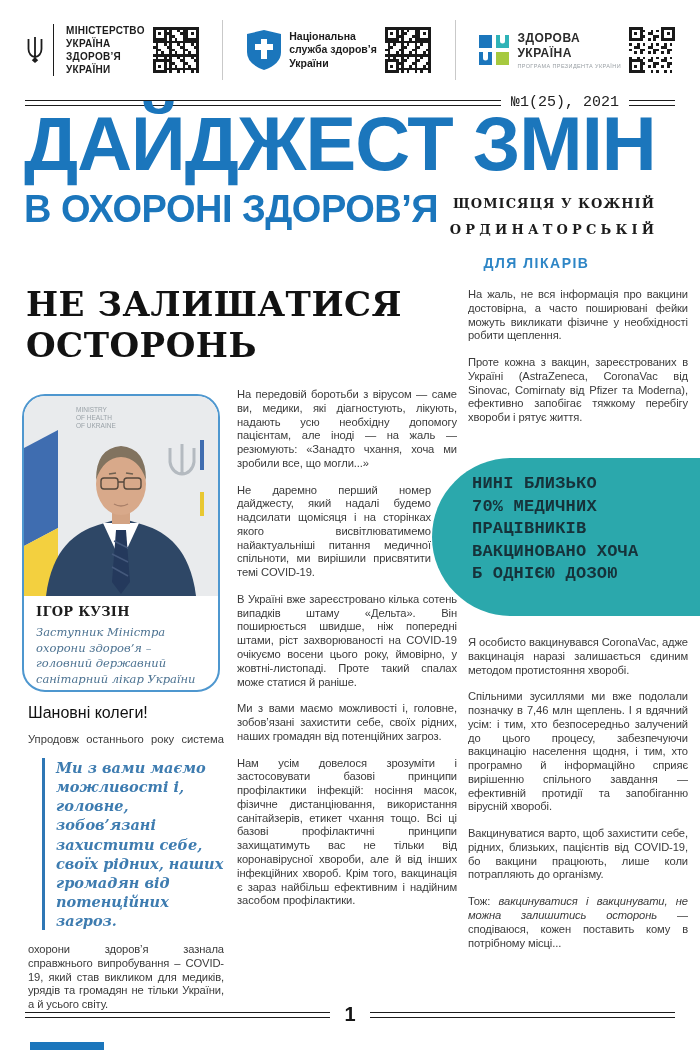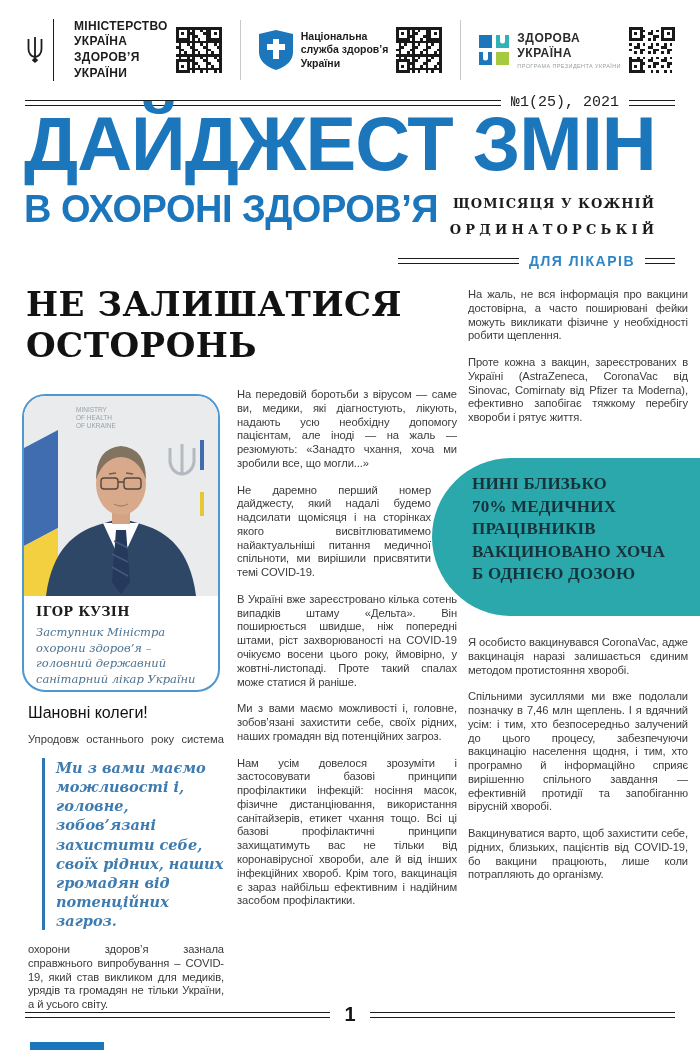--- a/index.html
+++ b/index.html
@@ -4,22 +4,22 @@
 <style>
   html,body{margin:0;padding:0;background:#ffffff;}
   .page{position:relative;width:700px;height:1050px;background:#fff;overflow:hidden;
         font-family:"Liberation Sans",sans-serif;color:#3b3b3b;}
 
   
   .header{position:absolute;left:25px;right:25px;top:12px;height:76px;
           display:flex;align-items:center;justify-content:space-between;}
   .hgroup{display:flex;align-items:center;gap:8px;height:100%;}
   .vdiv{width:1px;height:60px;background:#c9c9c9;}
-  .moh-text{border-left:1.5px solid #1c1c1c;padding-left:20px;
-            font-weight:bold;font-size:12px;line-height:1.3;letter-spacing:.3px;color:#1c1c1c;}
+  .moh-text{border-left:1.5px solid #1c1c1c;padding-left:12px;
+            font-weight:bold;font-size:10px;line-height:1.3;letter-spacing:.3px;color:#1c1c1c;}
   .nszu-text{font-weight:bold;font-size:10.5px;line-height:1.25;color:#1c1c1c;}
   .zu-title{font-weight:bold;font-size:12px;line-height:1.2;color:#2b2b2b;letter-spacing:.5px;}
   .zu-sub{font-size:5.5px;color:#9aa0a5;letter-spacing:.4px;margin-top:3px;}
   .qr{width:46px;height:46px;}
   .qr svg{width:100%;height:100%;display:block;}
 
   
   .dline{height:4px;border-top:1.2px solid #1c1c1c;border-bottom:1.2px solid #1c1c1c;flex:1;}
   .issue-row{position:absolute;left:25px;right:25px;top:94px;display:flex;align-items:center;font-family:Liberation Mono, monospace;}
   .issue-row .short{flex:0 0 46px;}
@@ -27,21 +27,21 @@
 
   
   .mast1{position:absolute;left:24px;top:106px;font-weight:bold;font-size:76px;line-height:1;
          color:#1b76bc;letter-spacing:-1px;white-space:nowrap;}
   .mast2{position:absolute;left:24px;top:190px;font-weight:bold;font-size:38px;line-height:1;
          color:#1b76bc;letter-spacing:-.5px;white-space:nowrap;}
   .tagline{position:absolute;right:25px;top:191px;width:242px;text-align:center;
            font-family:"DejaVu Serif",serif;font-weight:bold;color:#1c1c1c;font-size:13px;line-height:26px;}
   .tag1{letter-spacing:1px;white-space:nowrap;}
   .tag2{letter-spacing:4.2px;white-space:nowrap;}
-  .audience-row{position:absolute;left:398px;right:25px;top:253px;display:flex;align-items:center;}
+  .audience-row{position:absolute;left:398px;right:25px;top:253px;display:flex;align-items:center;flex-direction:column;}
   .audience-row .short{flex:0 0 30px;}
   .audience{color:#2e86c6;font-weight:bold;font-size:14px;letter-spacing:1.5px;margin:0 10px;white-space:nowrap;}
 
   
   .headline{position:absolute;left:26px;top:284px;width:420px;
             font-family:"DejaVu Serif",serif;font-weight:bold;font-size:34px;line-height:1.2;
             color:#121212;letter-spacing:.5px;}
 
   
   .card{position:absolute;left:22px;top:394px;width:198px;height:298px;box-sizing:border-box;
@@ -64,21 +64,21 @@
   .col-mid{position:absolute;left:237px;top:388px;width:220px;height:612px;overflow:hidden;}
   .col-mid .bulge-clear{padding-right:26px;}
   .col-right-top{position:absolute;left:468px;top:288px;width:220px;}
   .col-right-bottom{position:absolute;left:468px;top:636px;width:220px;height:366px;overflow:hidden;}
   .italic{font-style:italic;}
 
   
   .highlight{position:absolute;left:432px;top:458px;width:268px;height:158px;background:#2ba8ac;
              border-radius:79px 0 0 79px;}
   .highlight-text{position:absolute;left:40px;top:15px;width:215px;
-                  font-family:Liberation Serif, serif;font-weight:bold;font-size:17px;line-height:1.33;
+                  font-family:Liberation Mono, monospace;font-weight:bold;font-size:17px;line-height:1.33;
                   color:#16323a;white-space:pre-line;letter-spacing:.2px;}
 
   
   .footer{position:absolute;left:25px;right:25px;top:1003px;display:flex;align-items:center;}
   .page-num{font-weight:bold;font-size:20px;color:#161616;margin:0 14px;}
   .peek{position:absolute;left:30px;top:1042px;width:74px;height:8px;background:#1b76bc;}
 </style>
 </head>
 <body>
 
@@ -686,20 +686,21 @@
 70% МЕДИЧНИХ
 ПРАЦІВНИКІВ
 ВАКЦИНОВАНО ХОЧА
 Б ОДНІЄЮ ДОЗОЮ</div>
   </div>
 
   <div class="col-right-bottom btxt">
     <p>Я особисто вакцинувався CoronaVac, адже вакцинація наразі залишається єдиним методом протистояння хворобі.</p>
     <p>Спільними зусиллями ми вже подолали позначку в 7,46 млн щеплень. І я вдячний усім: і тим, хто безпосередньо залучений до цього процесу, забезпечуючи вакцинацію населення щодня, і тим, хто програмно й інформаційно сприяє вирішенню спільного завдання — ефективній протидії та запобіганню вірусній хворобі.</p>
     <p>Вакцинуватися варто, щоб захистити себе, рідних, близьких, пацієнтів від COVID-19, бо вакцини працюють, лише коли потрапляють до організму.</p>
+    <p><span>Тож: </span><span class="italic">вакцинуватися і вакцинувати, не можна залишитись осторонь</span><span> — сподіваюся, кожен поставить кому в потрібному місці...</span></p>
   </div>
 
   <div class="footer">
     <div class="dline"></div>
     <span class="page-num">1</span>
     <div class="dline"></div>
   </div>
   <div class="peek"></div>
 
 </div>

